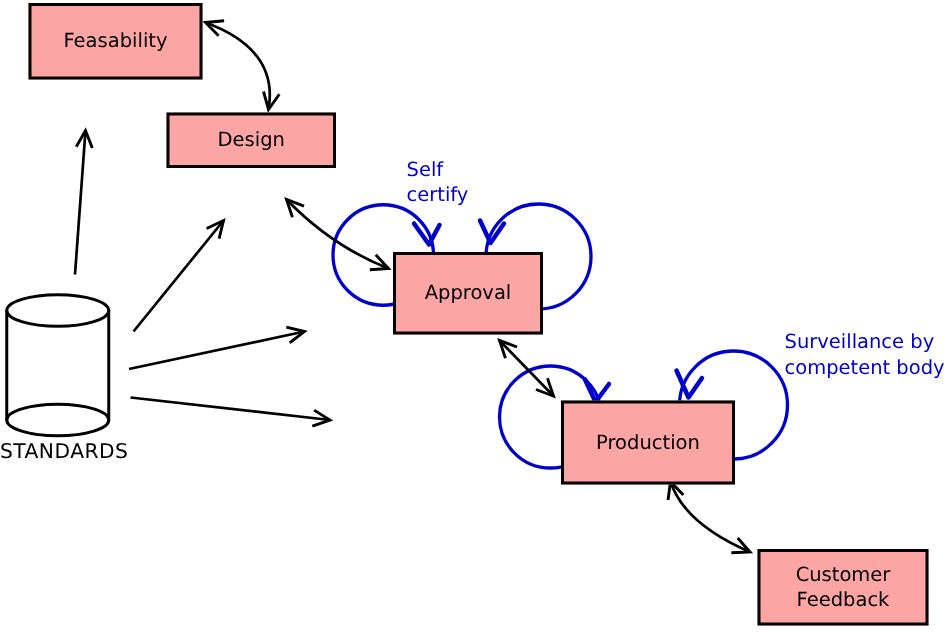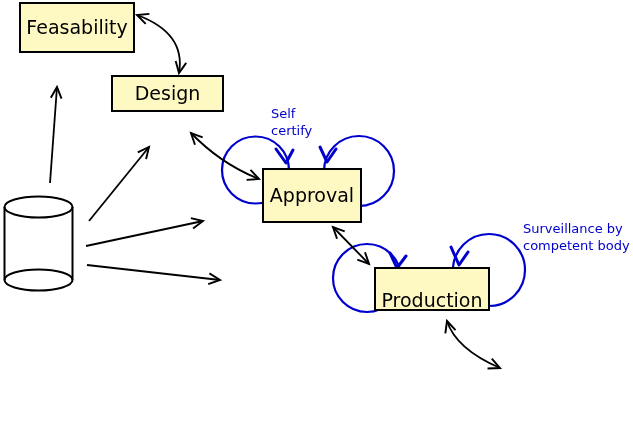--- a/index.html
+++ b/index.html
@@ -8,35 +8,35 @@
     width: 633px;
     height: 421px;
     background: #fff;
     font-family: "DejaVu Sans", "Liberation Sans", sans-serif;
     overflow: hidden;
   }
   .stage svg { position: absolute; left: 0; top: 0; }
   .node {
     position: absolute;
     box-sizing: border-box;
-    background: #fef9c3;
+    background: #fca5a5;
     border: 2px solid #000;
     display: flex;
     align-items: center;
     justify-content: center;
     text-align: center;
-    font-size: 19px;
+    font-size: 13px;
     color: #000;
     line-height: 17px;
     white-space: pre-line;
   }
   .n-feas { left: 19px;  top: 2px;   width: 116px; height: 51px; }
   .n-design { left: 111px; top: 75px;  width: 113px; height: 37px; }
   .n-approval { left: 262px; top: 168px; width: 100px; height: 55px; }
-  .n-production { left: 374px; top: 267px; width: 116px; height: 44px; align-items: flex-end; }
+  .n-production { left: 374px; top: 267px; width: 116px; height: 56px; }
   .n-customer { left: 505px; top: 366px; width: 114px; height: 51px; }
   .ann {
     position: absolute;
     font-size: 13px;
     line-height: 17px;
     color: var(--accent, #0000cd);
     white-space: pre-line;
   }
   .a-self { left: 250px; top: 105px; margin-left: 21px; }
   .a-cert { left: 357px; top: 103px; }
@@ -104,20 +104,25 @@
   </div>
   <div class="node n-design">
     <span>Design</span>
   </div>
   <div class="node n-approval">
     <span>Approval</span>
   </div>
   <div class="node n-production">
     <span>Production</span>
   </div>
+  <div class="node n-customer">
+    <span>Customer
+Feedback</span>
+  </div>
 
+  <div class="a-standards">STANDARDS</div>
 
   <div class="ann a-self">Self
 certify</div>
   <div class="ann a-surv">Surveillance by
 competent body</div>
 
 </div>
 
 </body></html>

